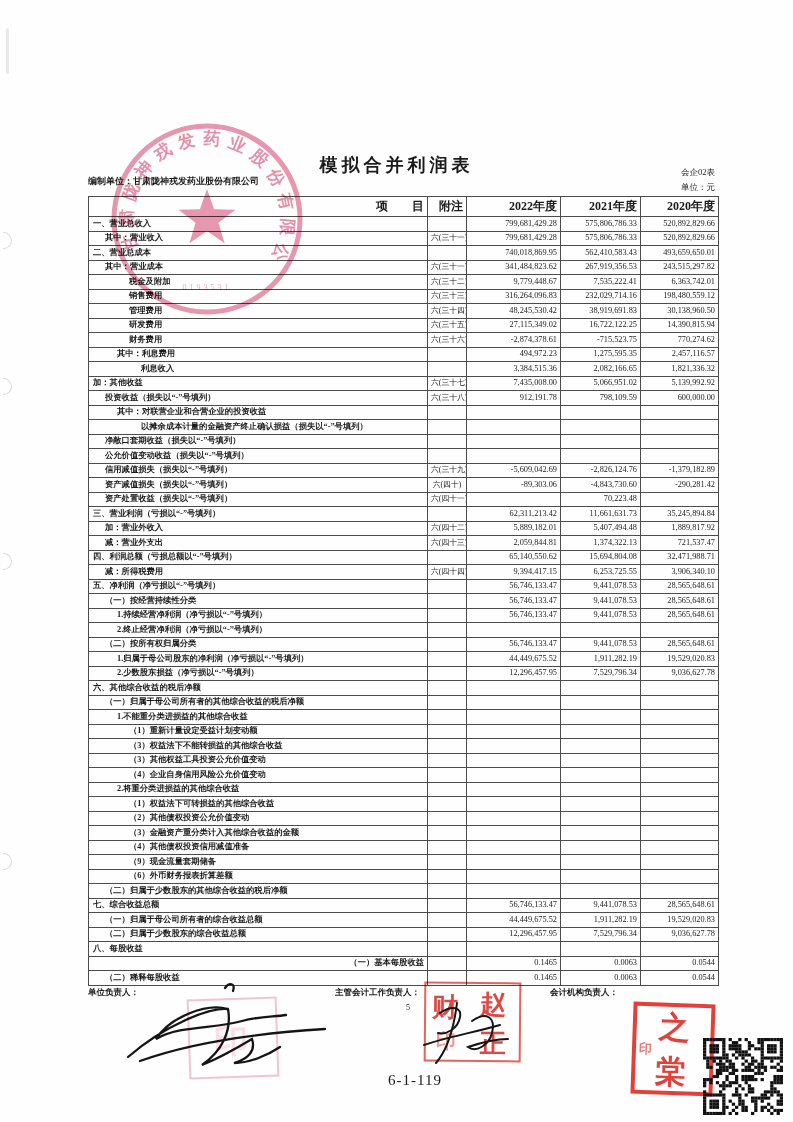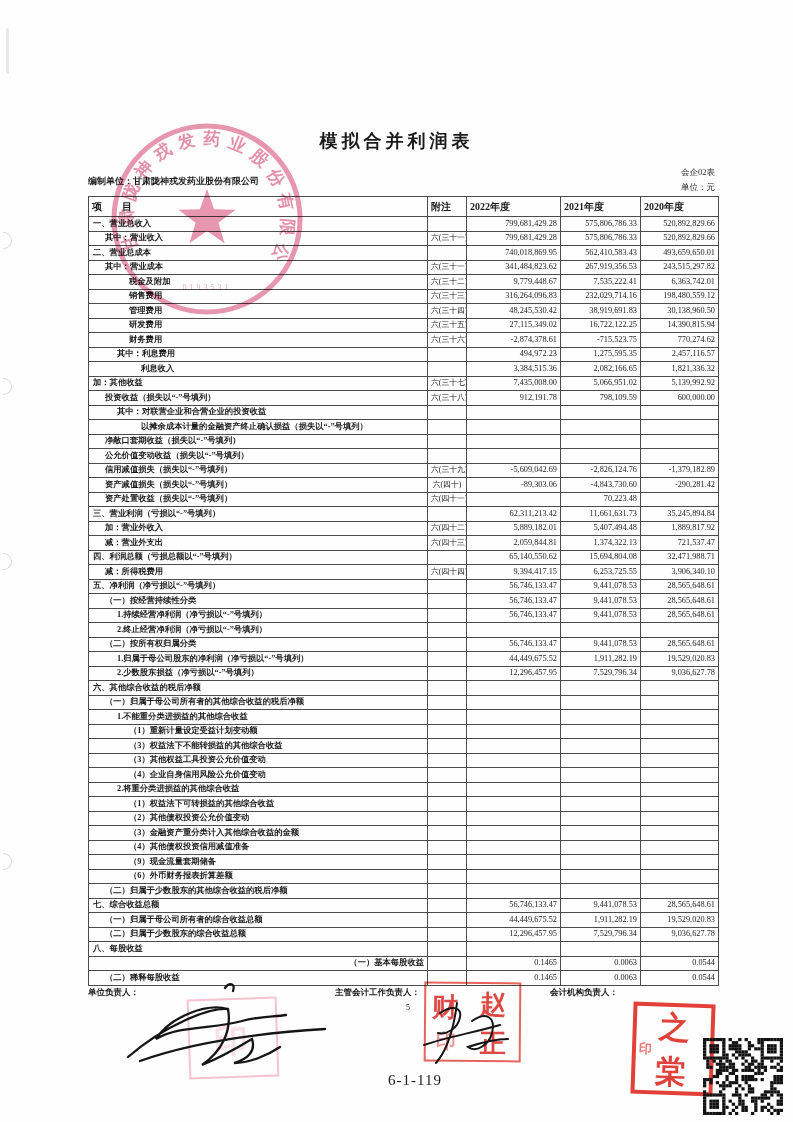--- a/index.html
+++ b/index.html
@@ -3,32 +3,32 @@
 <meta charset="utf-8">
 <style>
   html,body{margin:0;padding:0;background:#ffffff;}
   .page{
     position:relative;width:793px;height:1122px;overflow:hidden;
     background:#fefefe;
     font-family:"Liberation Serif","DejaVu Serif",serif;
     color:#1b1b1b;
   }
   
-  .doc-title{position:absolute;top:129px;left:0;right:0;text-align:center;
+  .doc-title{position:absolute;top:153px;left:0;right:0;text-align:center;
     font-size:18px;font-weight:700;letter-spacing:4px;}
   .form-code{position:absolute;top:167px;right:78px;font-size:8.5px;}
   .prepared{position:absolute;top:175px;left:88px;font-size:9px;font-weight:700;}
   .unit-label{position:absolute;top:182px;right:78px;font-size:8.5px;}
   
   .tbl-wrap{position:absolute;top:196px;left:88px;width:630px;}
   table.fin{border-collapse:collapse;table-layout:fixed;width:630px;
     font-size:8.3px;}
   table.fin th,table.fin td{border:1px solid #4b4b4b;padding:0 3px;
     overflow:hidden;white-space:nowrap;}
-  table.fin thead th{height:19px;font-weight:700;text-align:left;font-size:10px;}
+  table.fin thead th{height:19px;font-weight:700;text-align:right;font-size:12px;}
   table.fin tbody td{height:13.5px;line-height:1;}
   td.item{font-weight:700;}
   td.note{text-align:center;font-size:7.8px;}
   td.num{text-align:right;font-family:"Liberation Serif","DejaVu Serif",serif;}
   
   .sig-label{position:absolute;font-size:8.5px;font-weight:700;top:987px;}
   .sheet-num{position:absolute;left:406px;top:1003px;font-size:8px;}
   .page-label{position:absolute;left:355px;top:1072px;width:120px;text-align:center;
     font-size:15px;letter-spacing:1px;}
   

